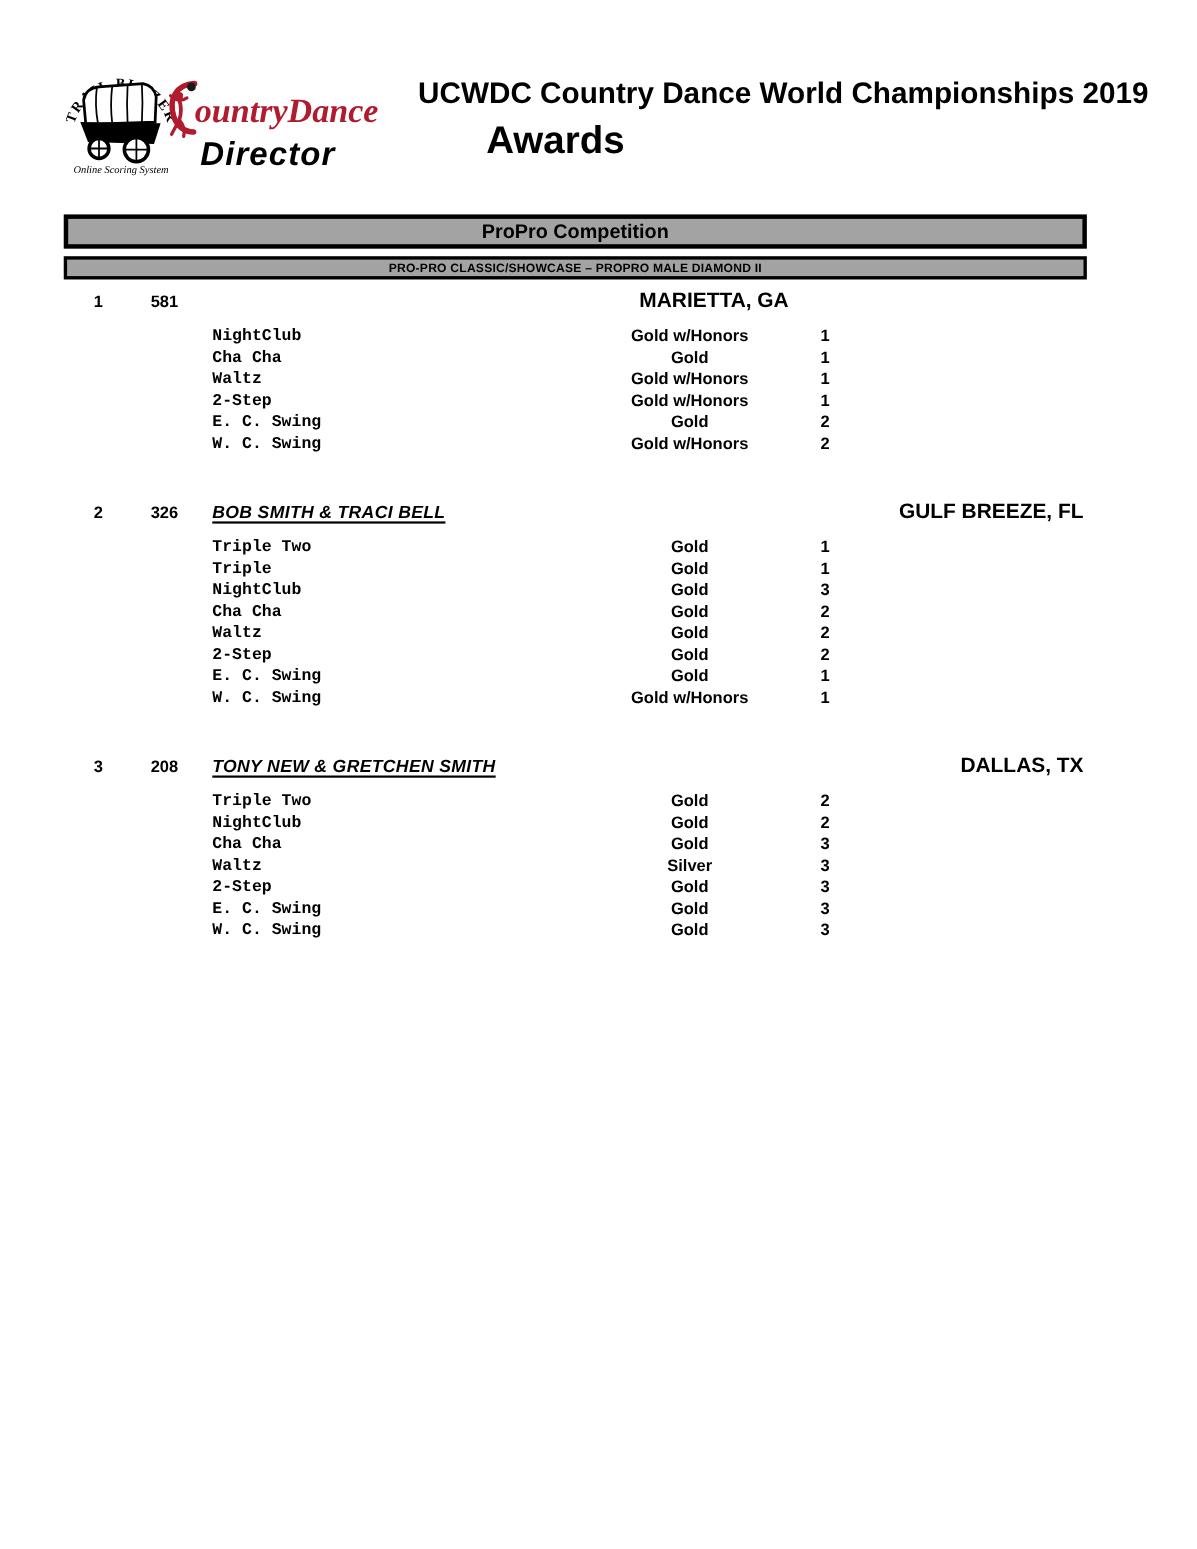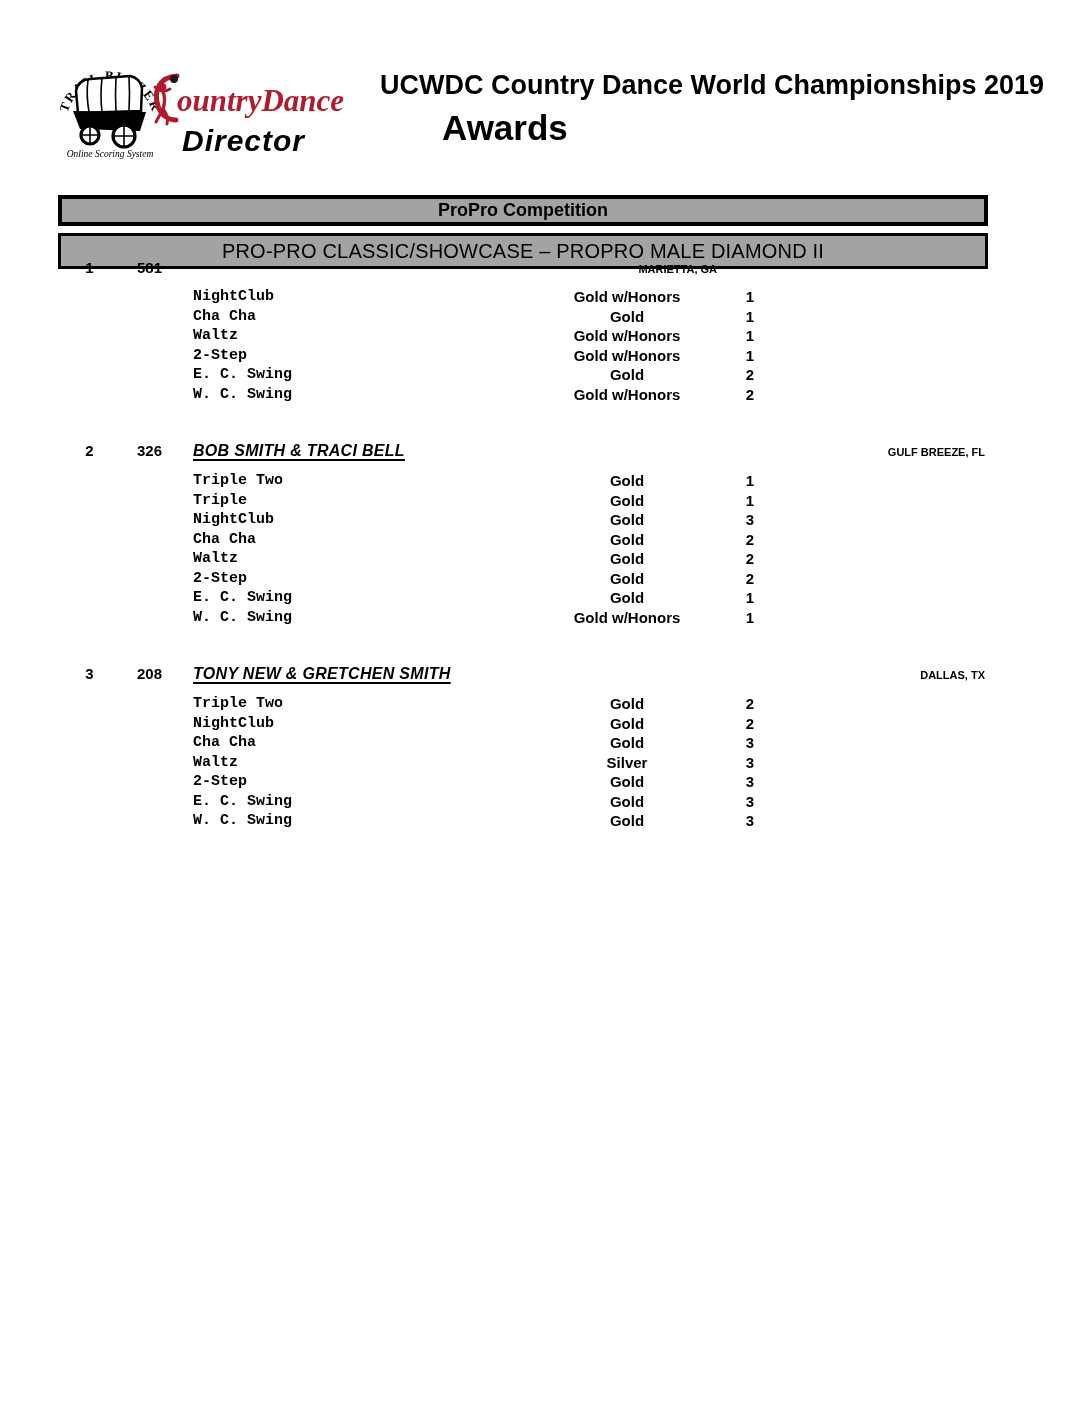--- a/index.html
+++ b/index.html
@@ -45,41 +45,41 @@
     position:absolute; left:58px; width:930px;
     display:flex; align-items:center; justify-content:center;
     background:#a3a3a3;
     margin-top:36px;
   }
   .banner-competition {
     top:159px; height:31px; border:4px solid #000;
     font-size:18px; font-weight:bold;
   }
   .banner-division {
-    top:197px; height:36px; border:3px solid #000;
-    font-size:20px; font-weight:normal; letter-spacing:0.2px;
+    top:197px; height:21px; border:3px solid #000;
+    font-size:11px; font-weight:bold; letter-spacing:0.2px;
   }
 
   
   .entries { position:absolute; left:62px; top:241px; width:923px; }
   .entry { margin-bottom:20px; }
   .entry-header {
     display:grid;
     grid-template-columns:55px 65px 535px 1fr;
     align-items:baseline;
     margin-bottom:11px;
   }
   .cell { display:block; }
   .place-cell, .bib-cell { text-align:center; font-size:15px; font-weight:bold; }
   .name-cell {
     padding-left:11px; font-size:16px; font-weight:bold; font-style:italic;
     text-decoration:underline; text-decoration-thickness:2px; text-underline-offset:3px;
     letter-spacing:0.3px; white-space:nowrap;
   }
-  .city-cell { text-align:right; font-size:11px; font-weight:600; white-space:nowrap;margin-top:22px; }
+  .city-cell { text-align:right; font-size:19px; font-weight:600; white-space:nowrap;margin-top:22px; }
   .dance-row {
     display:grid;
     grid-template-columns:55px 65px 355px 180px 66px 1fr;
     height:19.5px; line-height:19.5px; font-size:15px;
   }
   .dance-cell  { padding-left:11px; font-weight:600; white-space:nowrap;font-family:Liberation Mono, monospace; }
   .medal-cell  { text-align:center; font-weight:bold; white-space:nowrap; }
   .rank-cell   { text-align:center; font-weight:bold; }
 </style>
 </head>

